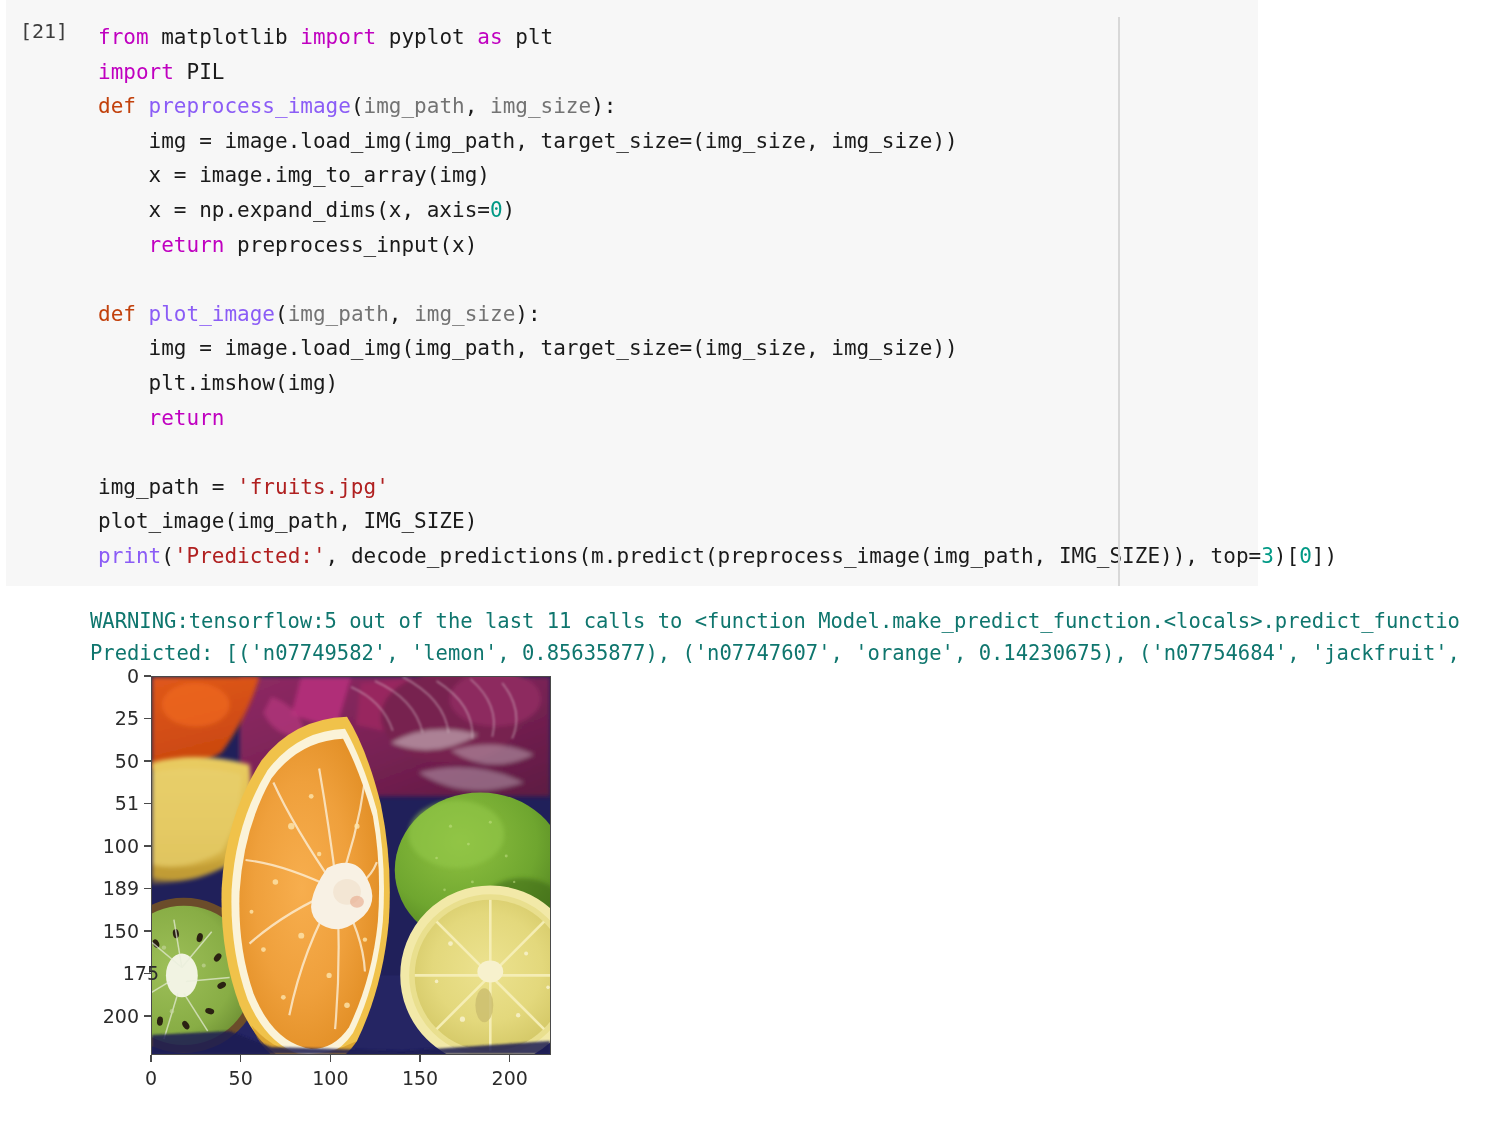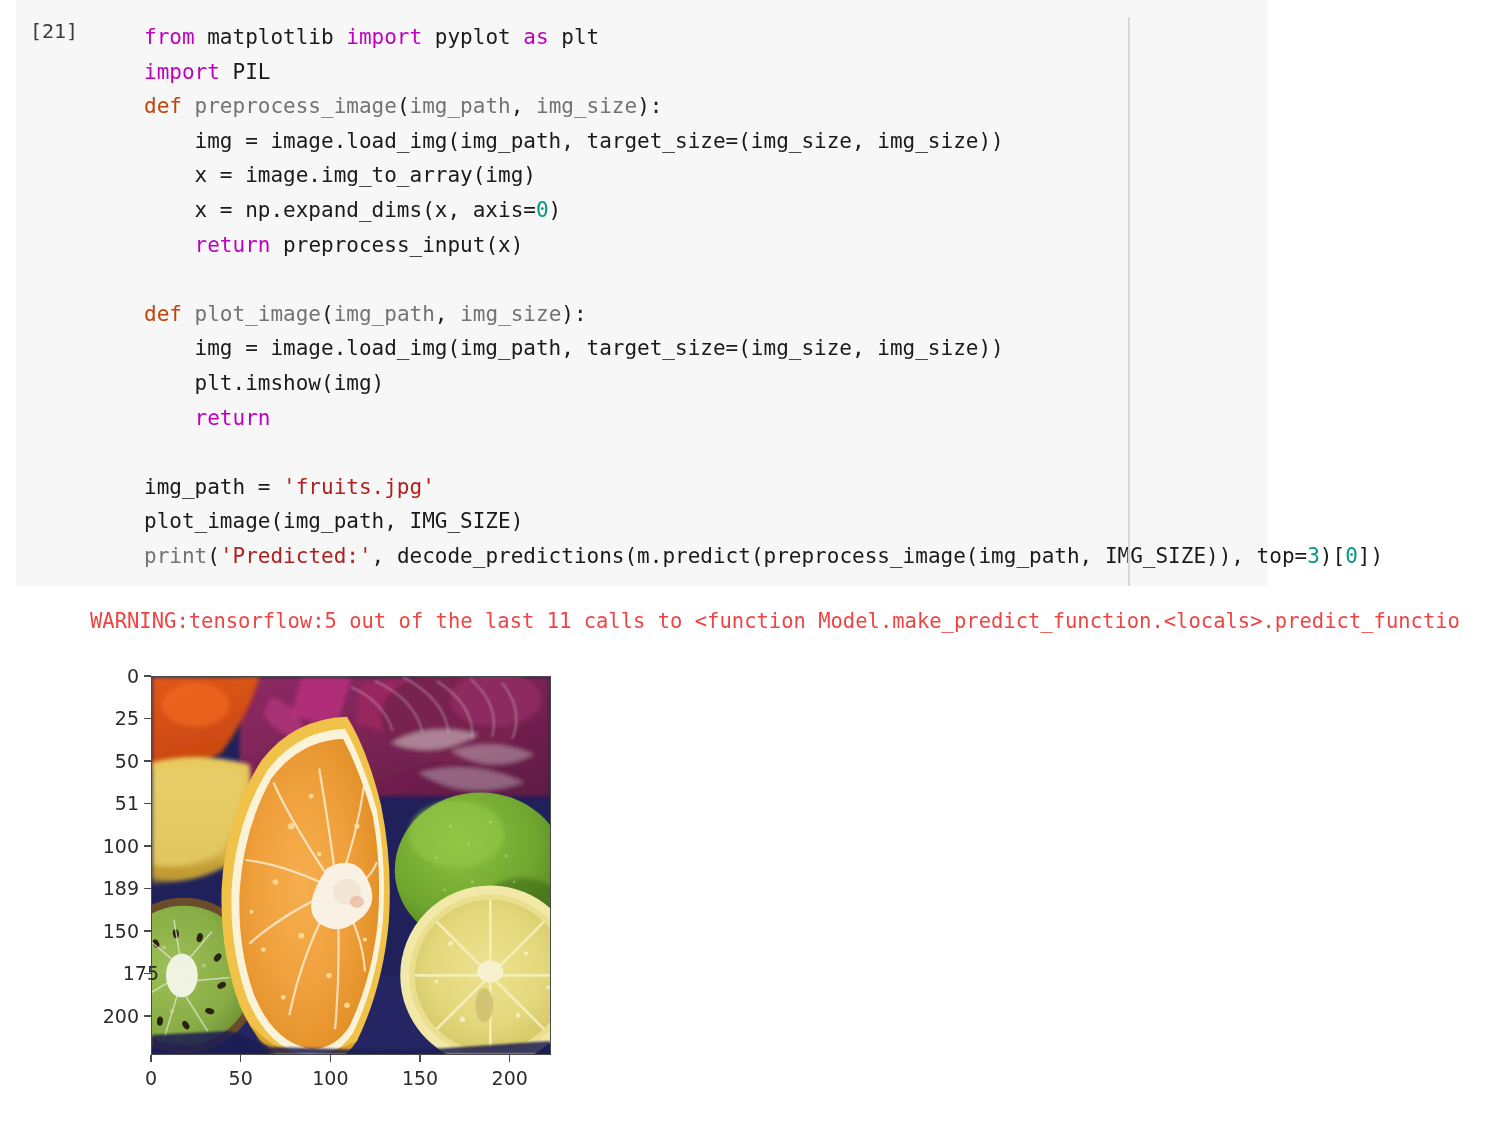--- a/index.html
+++ b/index.html
@@ -11,21 +11,21 @@
     width: 1508px;
     height: 1123px;
     position: relative;
     overflow: hidden;
     font-family: "DejaVu Sans Mono", "Liberation Mono", monospace;
   }
 
   
   .code-cell {
     position: absolute;
-    left: 16px;
+    left: 6px;
     top: 0;
     width: 1252px;
     height: 586px;
     background: #f7f7f7;
     box-sizing: border-box;
   }
   .cell-divider {
     position: absolute;
     left: 1112px;
     top: 17px;
@@ -46,47 +46,47 @@
   .code-body {
     position: absolute;
     left: 92px;
     top: 20px;
     font-size: 21px;
     line-height: 34.6px;
     white-space: pre;
     color: #1a1a1a;
     font-family: "DejaVu Sans Mono", "Liberation Mono", monospace;
   }
-  .code-body .ln { display: block; height: 34.6px; margin-left: 36px; }
+  .code-body .ln { display: block; height: 34.6px; }
 
   
   .t-kw   { color: #c000c0; }            
   .t-def  { color: #c2410c; }            
-  .t-fn   { color: #737373; }            
+  .t-fn   { color: #8b5cf6; }            
   .t-param{ color: #737373; }            
   .t-str  { color: #b02020; }            
   .t-num  { color: #009985; }            
   .t-plain{ color: #1a1a1a; }
 
   
   .output-area {
     position: absolute;
     left: 0;
     top: 586px;
     width: 1508px;
     height: 537px;
     background: #ffffff;
   }
   .out-text {
     position: absolute;
     left: 90px;
     top: 19px;
     font-size: 20.5px;
     line-height: 32px;
-    color: #ef4444;
+    color: #0f766e;
     white-space: pre;
     font-family: "DejaVu Sans Mono", "Liberation Mono", monospace;
   }
   .out-text .ln { display: block; height: 32px; }
 
   
   .figure {
     position: absolute;
     left: 60px;
     top: 76px;
@@ -149,21 +149,21 @@
 
   <div class="prompt-label">[21]</div>
 
   <div class="code-body" id="code-body"><span class="ln"><span class="t-kw">from </span><span class="t-plain">matplotlib </span><span class="t-kw">import </span><span class="t-plain">pyplot </span><span class="t-kw">as </span><span class="t-plain">plt</span></span><span class="ln"><span class="t-kw">import </span><span class="t-plain">PIL</span></span><span class="ln"><span class="t-def">def </span><span class="t-fn">preprocess_image</span><span class="t-plain">(</span><span class="t-param">img_path</span><span class="t-plain">, </span><span class="t-param">img_size</span><span class="t-plain">):</span></span><span class="ln"><span class="t-plain">    img = image.load_img(img_path, target_size=(img_size, img_size))</span></span><span class="ln"><span class="t-plain">    x = image.img_to_array(img)</span></span><span class="ln"><span class="t-plain">    x = np.expand_dims(x, axis=</span><span class="t-num">0</span><span class="t-plain">)</span></span><span class="ln"><span class="t-plain">    </span><span class="t-kw">return </span><span class="t-plain">preprocess_input(x)</span></span><span class="ln">&nbsp;</span><span class="ln"><span class="t-def">def </span><span class="t-fn">plot_image</span><span class="t-plain">(</span><span class="t-param">img_path</span><span class="t-plain">, </span><span class="t-param">img_size</span><span class="t-plain">):</span></span><span class="ln"><span class="t-plain">    img = image.load_img(img_path, target_size=(img_size, img_size))</span></span><span class="ln"><span class="t-plain">    plt.imshow(img)</span></span><span class="ln"><span class="t-plain">    </span><span class="t-kw">return</span></span><span class="ln">&nbsp;</span><span class="ln"><span class="t-plain">img_path = </span><span class="t-str">'fruits.jpg'</span></span><span class="ln"><span class="t-plain">plot_image(img_path, IMG_SIZE)</span></span><span class="ln"><span class="t-fn">print</span><span class="t-plain">(</span><span class="t-str">'Predicted:'</span><span class="t-plain">, decode_predictions(m.predict(preprocess_image(img_path, IMG_SIZE)), top=</span><span class="t-num">3</span><span class="t-plain">)[</span><span class="t-num">0</span><span class="t-plain">])</span></span></div>
 
   <div class="cell-divider"></div>
 </div>
 
 <div class="output-area">
 
-  <div class="out-text" id="out-text"><span class="ln">WARNING:tensorflow:5 out of the last 11 calls to &lt;function Model.make_predict_function.&lt;locals&gt;.predict_functio</span></div>
+  <div class="out-text" id="out-text"><span class="ln">WARNING:tensorflow:5 out of the last 11 calls to &lt;function Model.make_predict_function.&lt;locals&gt;.predict_functio</span><span class="ln">Predicted: [('n07749582', 'lemon', 0.85635877), ('n07747607', 'orange', 0.14230675), ('n07754684', 'jackfruit',</span></div>
 
   <div class="figure">
 
     <div class="axes">
       <div class="photo">
         <svg viewBox="0 0 400 379" preserveAspectRatio="none">
           <defs>
             <radialGradient id="gOrangeFlesh" cx="45%" cy="48%" r="62%">
               <stop offset="0%" stop-color="#f7ae4e"></stop>
               <stop offset="55%" stop-color="#efa03c"></stop>

